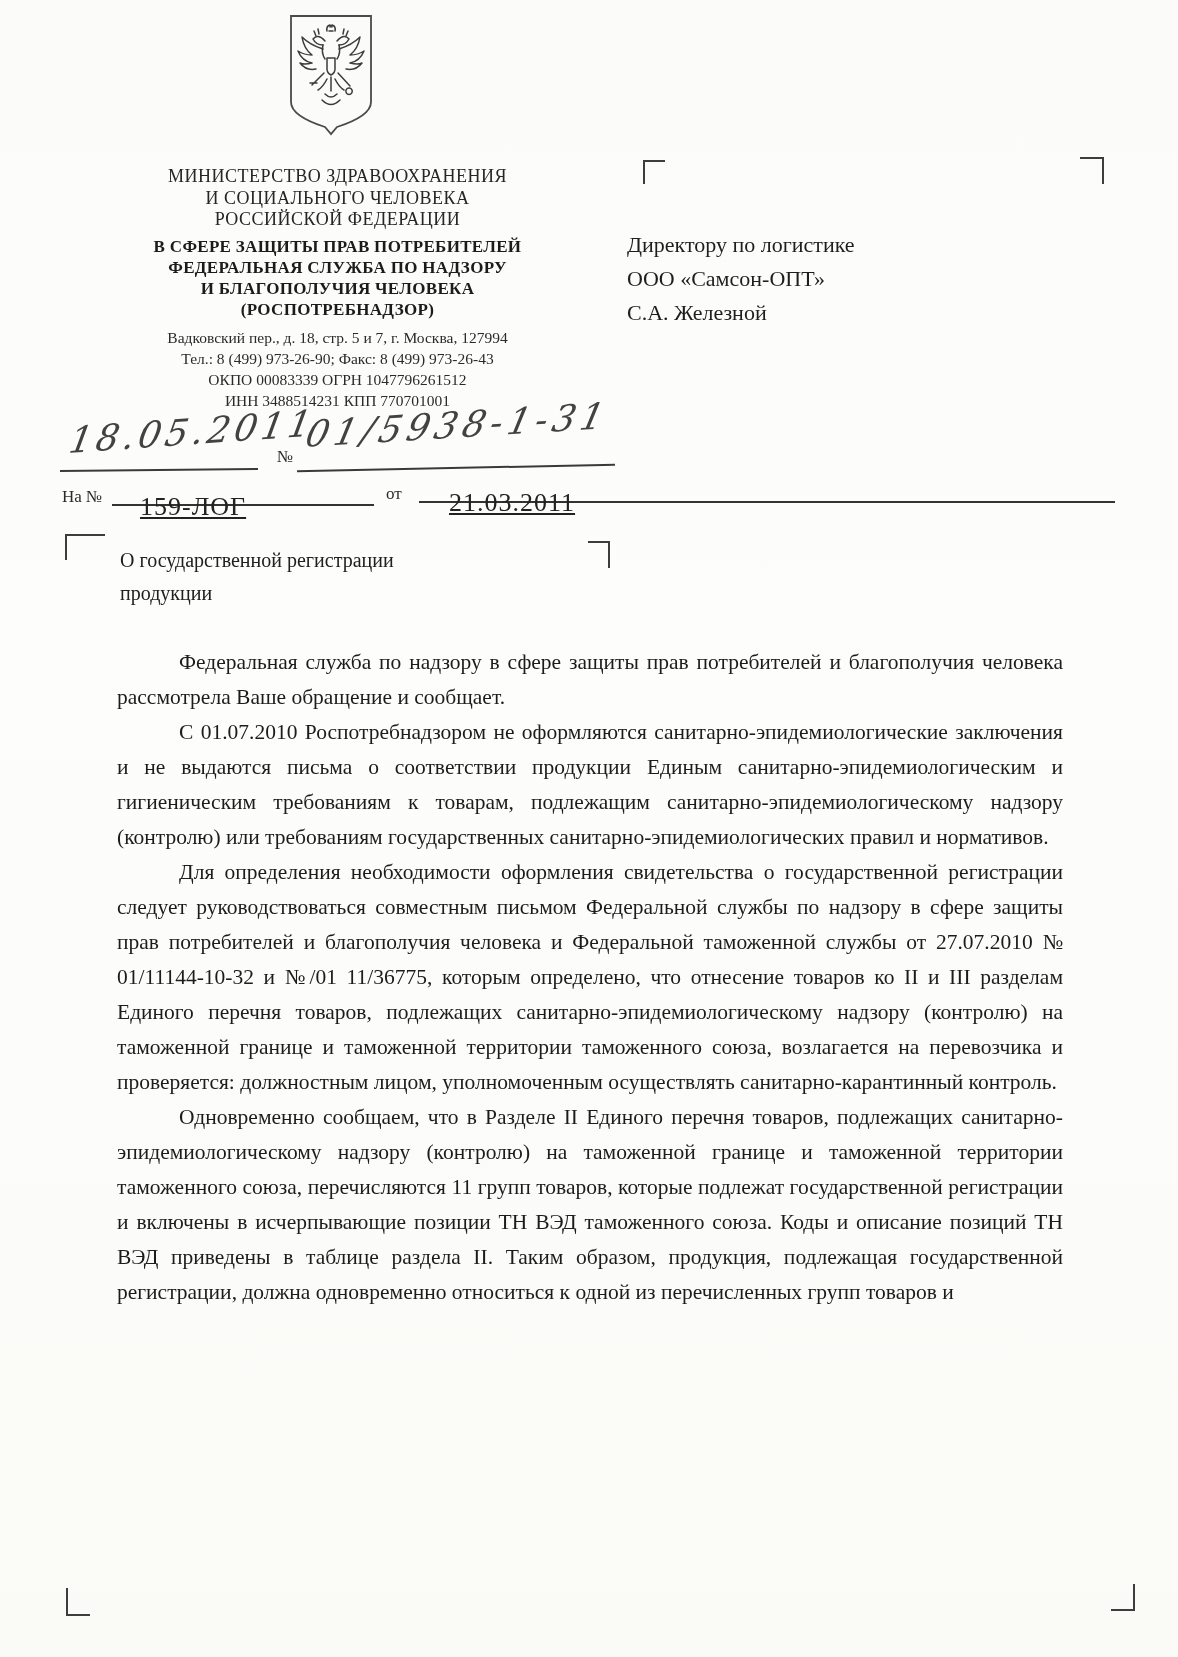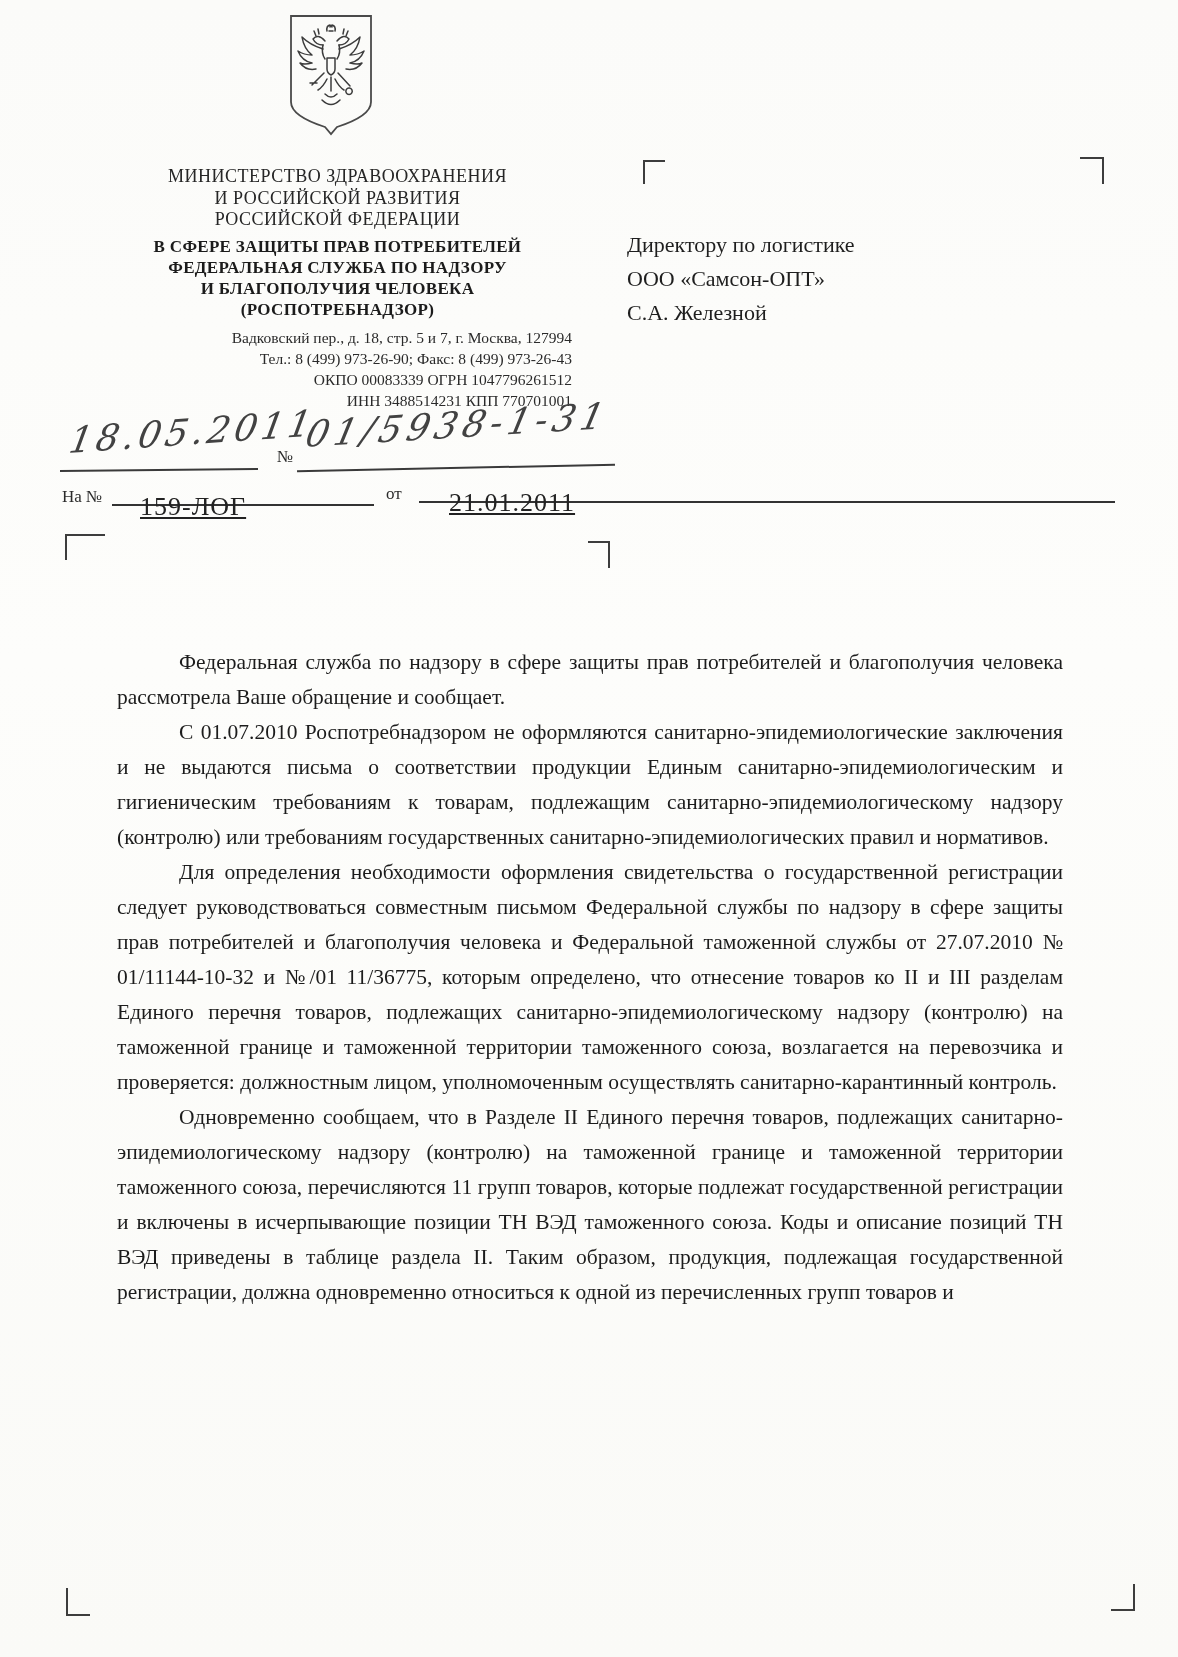--- a/index.html
+++ b/index.html
@@ -19,22 +19,22 @@
     position:absolute;left:85px;top:166px;width:505px;
     text-align:center;font-size:18px;line-height:21.5px;
     letter-spacing:.5px;color:#262626;
   }
   .service{
     position:absolute;left:85px;top:236px;width:505px;
     text-align:center;font-weight:bold;font-size:17px;line-height:21px;
     letter-spacing:.3px;color:#1b1b1b;
   }
   .contacts{
-    position:absolute;left:67px;top:327px;width:505px;
-    text-align:right;font-size:15.5px;line-height:21px;color:#2a2a2a;
+    position:absolute;left:85px;top:327px;width:505px;
+    text-align:center;font-size:15.5px;line-height:21px;color:#2a2a2a;
   }
   
   .addressee{
     position:absolute;left:627px;top:228px;
     font-size:22px;line-height:34px;color:#1e1e1e;
   }
   
   .hw{
     font-family:"DejaVu Serif", serif;font-style:italic;
     color:#424242;white-space:nowrap;
@@ -87,21 +87,21 @@
         <path d="M50,35 Q63,31 71,23 Q69,35 61,41 Q69,41 75,37 Q71,47 61,49 Q69,51 73,49 Q67,57 57,55"></path>
         <path d="M38,44 h8 v11 q0,4 -4,6 q-4,-2 -4,-6 Z"></path>
         <path d="M35,59 L23,71 M49,59 L61,72 M21,69 h7 M60,74 a3.2,3.2 0 1,0 0.1,0"></path>
         <path d="M42,63 v14 M38,65 q-4,8 -9,11 M46,65 q4,8 9,11 M36,80 q6,6 12,0 M33,86 q9,9 18,0"></path>
       </g>
     </svg>
   </div>
 
   <div class="ministry">
       <div>МИНИСТЕРСТВО ЗДРАВООХРАНЕНИЯ</div>
-      <div>И РОССИЙСКОЙ РАЗВИТИЯ</div>
+      <div>И СОЦИАЛЬНОГО ЧЕЛОВЕКА</div>
       <div>РОССИЙСКОЙ ФЕДЕРАЦИИ</div>
     </div>
 
   <div class="service">
       <div>В СФЕРЕ ЗАЩИТЫ ПРАВ ПОТРЕБИТЕЛЕЙ</div>
       <div>ФЕДЕРАЛЬНАЯ СЛУЖБА ПО НАДЗОРУ</div>
       <div>И БЛАГОПОЛУЧИЯ ЧЕЛОВЕКА</div>
       <div>(РОСПОТРЕБНАДЗОР)</div>
     </div>
 
@@ -124,29 +124,33 @@
   <span class="lbl" style="left:277px;top:447px;">№</span>
   <span class="hw hw-num">01/5938-1-31</span>
   <div class="rule-thin" style="left:297px;top:467px;width:318px;transform:rotate(-1.2deg);"></div>
 
   <span class="lbl" style="left:62px;top:487px;">На №</span>
   <div class="rule" style="left:112px;top:504px;width:262px;"></div>
   <span class="typed-big" style="left:140px;top:492px;">159-ЛОГ</span>
 
   <span class="lbl" style="left:386px;top:484px;">от</span>
   <div class="rule" style="left:419px;top:501px;width:696px;"></div>
-  <span class="typed-big" style="left:449px;top:488px;">21.01.2011</span>
+  <span class="typed-big" style="left:449px;top:488px;">21.03.2011</span>
 
   <div class="cm cm-tl" style="left:643px;top:160px;width:20px;height:22px;"></div>
   <div class="cm cm-tr" style="left:1080px;top:157px;width:22px;height:25px;"></div>
   <div class="cm cm-tl" style="left:65px;top:534px;width:38px;height:24px;"></div>
   <div class="cm cm-tr" style="left:588px;top:541px;width:20px;height:25px;"></div>
   <div class="cm cm-bl" style="left:66px;top:1588px;width:22px;height:26px;"></div>
   <div class="cm cm-br" style="left:1111px;top:1584px;width:22px;height:25px;"></div>
 
+  <div class="subject">
+    <div>О государственной регистрации</div>
+    <div>продукции</div>
+  </div>
 
   <div class="body-text">
       <p>Федеральная служба по надзору в сфере защиты прав потребителей и благополучия человека рассмотрела Ваше обращение и сообщает.</p>
       <p>С 01.07.2010 Роспотребнадзором не оформляются санитарно-эпидемиологические заключения и не выдаются письма о соответствии продукции Единым санитарно-эпидемиологическим и гигиеническим требованиям к товарам, подлежащим санитарно-эпидемиологическому надзору (контролю) или требованиям государственных санитарно-эпидемиологических правил и нормативов.</p>
       <p>Для определения необходимости оформления свидетельства о государственной регистрации следует руководствоваться совместным письмом Федеральной службы по надзору в сфере защиты прав потребителей и благополучия человека и Федеральной таможенной службы от 27.07.2010 № 01/11144-10-32 и №/01 11/36775, которым определено, что отнесение товаров ко II и III разделам Единого перечня товаров, подлежащих санитарно-эпидемиологическому надзору (контролю) на таможенной границе и таможенной территории таможенного союза, возлагается на перевозчика и проверяется: должностным лицом, уполномоченным осуществлять санитарно-карантинный контроль.</p>
       <p>Одновременно сообщаем, что в Разделе II Единого перечня товаров, подлежащих санитарно-эпидемиологическому надзору (контролю) на таможенной границе и таможенной территории таможенного союза, перечисляются 11 групп товаров, которые подлежат государственной регистрации и включены в исчерпывающие позиции ТН ВЭД таможенного союза. Коды и описание позиций ТН ВЭД приведены в таблице раздела II. Таким образом, продукция, подлежащая государственной регистрации, должна одновременно относиться к одной из перечисленных групп товаров и</p>
     </div>
 
 </div>
 

